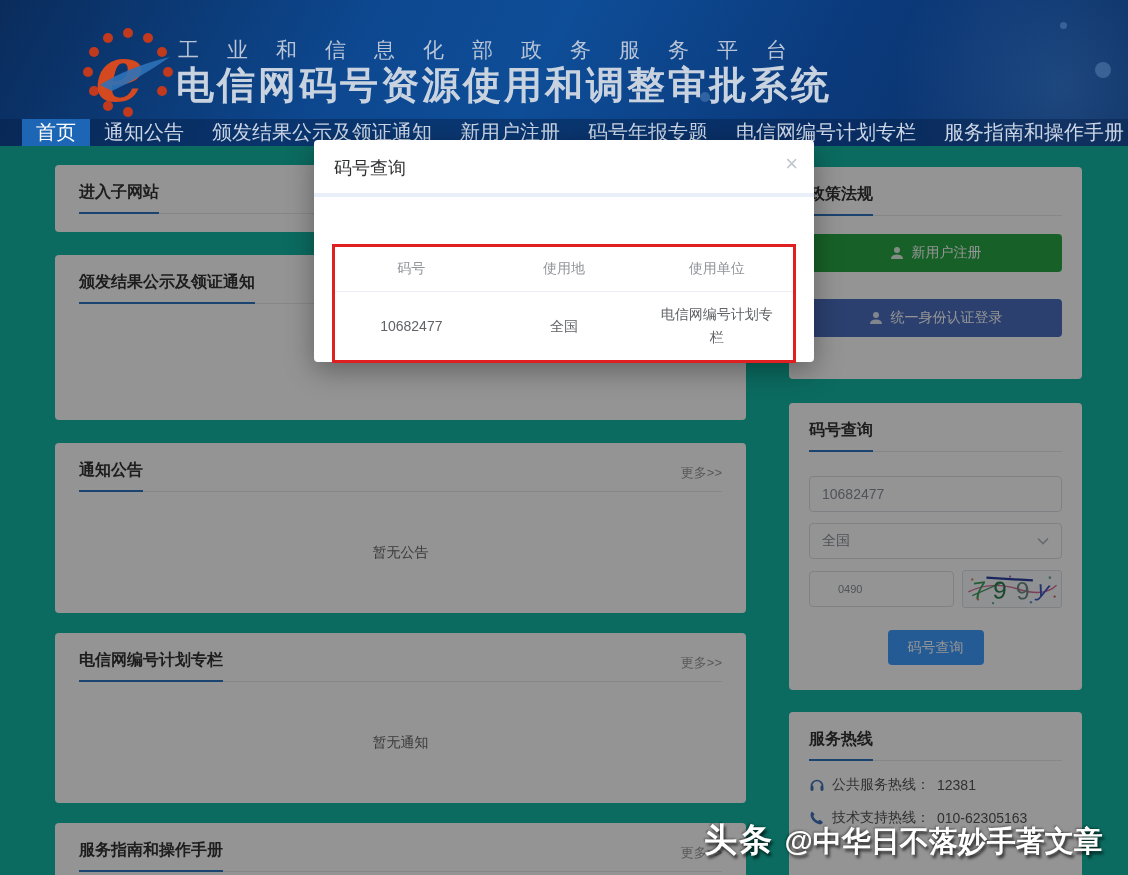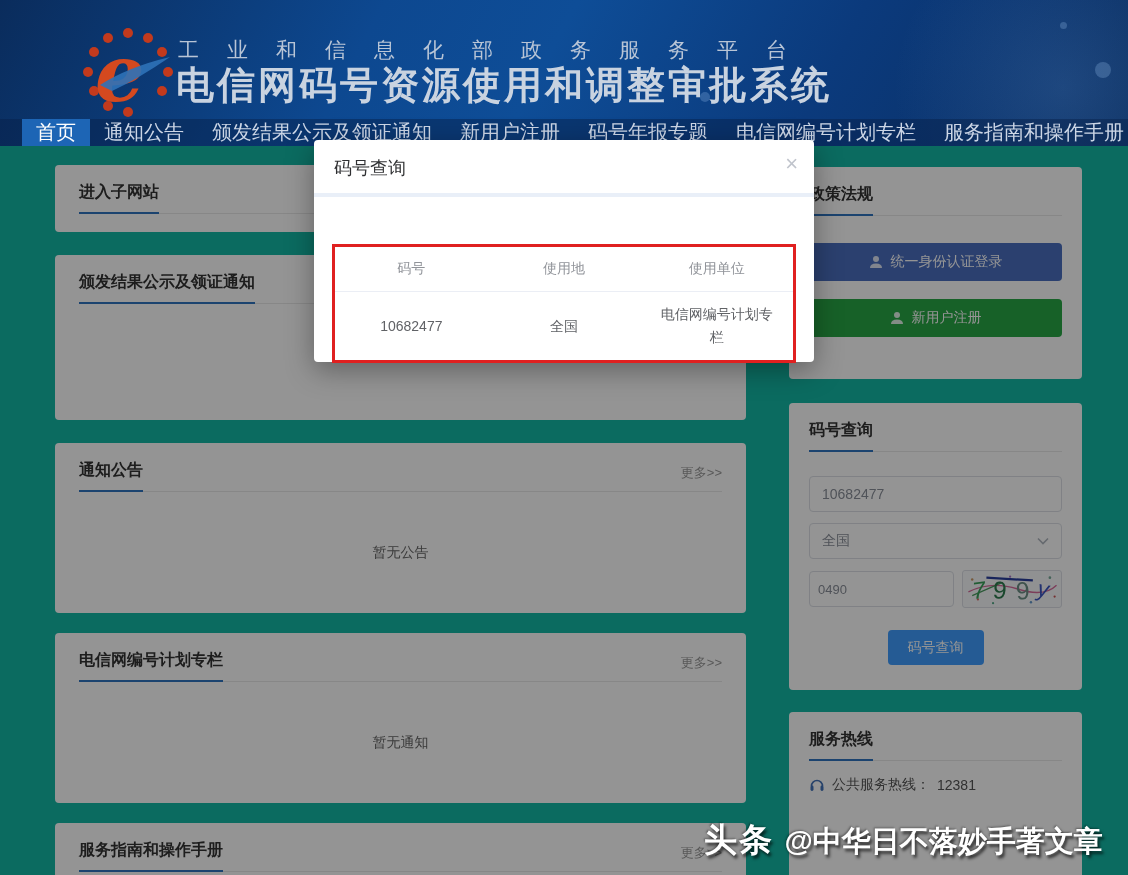--- a/index.html
+++ b/index.html
@@ -61,22 +61,22 @@
   .btn-register { background:#28a745; margin-top:18px; }
 
   .q-input { display:block; width:253px; height:36px; margin:0 20px; padding:0 12px;
     border:1px solid #dcdfe6; border-radius:4px; font-size:14px; color:#8a8f99;
     background:#ffffff; font-family:inherit; }
   .q-input.first { margin-top:24px; }
   .q-select { position:relative; width:253px; height:36px; margin:11px 20px 0; padding:0 12px;
     border:1px solid #dcdfe6; border-radius:4px; display:flex; align-items:center;
     justify-content:space-between; font-size:14px; color:#8a8f99; cursor:pointer; background:#fff; }
   .cap-row { display:flex; margin:11px 20px 0; gap:8px; align-items:center; }
-  .cap-input { width:145px; height:36px; padding:0 8px; border:1px solid #dcdfe6;
-    border-radius:4px; font-size:13px; color:#8a8f99; font-family:inherit; }
+  .cap-input { width:145px; height:36px; padding:0 28px; border:1px solid #dcdfe6;
+    border-radius:4px; font-size:11px; color:#8a8f99; font-family:inherit; }
   .captcha-box { width:100px; height:38px; border:1px solid #dcdfe6; border-radius:3px;
     background:#f8fafc; cursor:pointer; overflow:hidden; }
   .btn-query { display:block; margin:22px auto 0; width:96px; height:35px; border:none;
     border-radius:4px; background:#409eff; color:#ffffff; font-size:14px; cursor:pointer;
     font-family:inherit; }
 
   .hotline-row { display:flex; align-items:center; gap:7px; margin:15px 20px 0;
     font-size:14px; color:#555555; }
   .hotline-row:first-of-type { margin-top:16px; }
 
@@ -181,33 +181,33 @@
     <div class="card-head">
       <span class="card-title">服务指南和操作手册</span>
       <span class="more-link">更多&gt;&gt;</span>
     </div>
   </div>
 
   <div class="card r1">
     <div class="card-head">
       <span class="card-title">政策法规</span>
     </div>
+    <button class="side-btn btn-register">
+      <svg width="14" height="14" viewBox="0 0 14 14">
+        <circle cx="7" cy="4" r="3" fill="#e2f3e7"></circle>
+          <path d="M1 13 Q1 8.5 7 8.5 Q13 8.5 13 13 Z" fill="#e2f3e7"></path>
+      </svg>
+      <span>新用户注册</span>
+    </button>
     <button class="side-btn btn-sso">
       <svg width="14" height="14" viewBox="0 0 14 14">
         <circle cx="7" cy="4" r="3" fill="#dfe6f5"></circle>
           <path d="M1 13 Q1 8.5 7 8.5 Q13 8.5 13 13 Z" fill="#dfe6f5"></path>
       </svg>
       <span>统一身份认证登录</span>
-    </button>
-    <button class="side-btn btn-register">
-      <svg width="14" height="14" viewBox="0 0 14 14">
-        <circle cx="7" cy="4" r="3" fill="#e2f3e7"></circle>
-          <path d="M1 13 Q1 8.5 7 8.5 Q13 8.5 13 13 Z" fill="#e2f3e7"></path>
-      </svg>
-      <span>新用户注册</span>
     </button>
   </div>
 
   <div class="card r2">
     <div class="card-head">
       <span class="card-title">码号查询</span>
     </div>
     <input class="q-input first" value="10682477" style="">
     <div class="q-select">
       <span>全国</span>
@@ -244,20 +244,27 @@
     </div>
     <div class="hotline-row">
       <svg width="16" height="16" viewBox="0 0 16 16">
         <path d="M2.5 9 a5.5 5.5 0 0 1 11 0" fill="none" stroke="#4272b8" stroke-width="1.6"></path>
         <rect x="1.5" y="8.5" width="3" height="5.5" rx="1.4" fill="#4272b8"></rect>
         <rect x="11.5" y="8.5" width="3" height="5.5" rx="1.4" fill="#4272b8"></rect>
       </svg>
       <span>公共服务热线：</span>
         <span>12381</span>
     </div>
+    <div class="hotline-row">
+      <svg width="16" height="16" viewBox="0 0 16 16">
+        <path d="M3 1.5 L5.5 4 L4.3 6.3 Q5.5 9.5 8.7 11 L11 9.8 L14 12.3 Q13 15 10 14.3 Q3.5 12.5 1.6 6 Q1 3 3 1.5 Z" fill="#4272b8"></path>
+      </svg>
+      <span>技术支持热线：</span>
+        <span>010-62305163</span>
+    </div>
   </div>
 </div>
 
 <div class="backdrop"></div>
 
 <div class="modal">
   <div class="modal-header">
     <span class="modal-title">码号查询</span>
     <button class="modal-close">×</button>
   </div>

